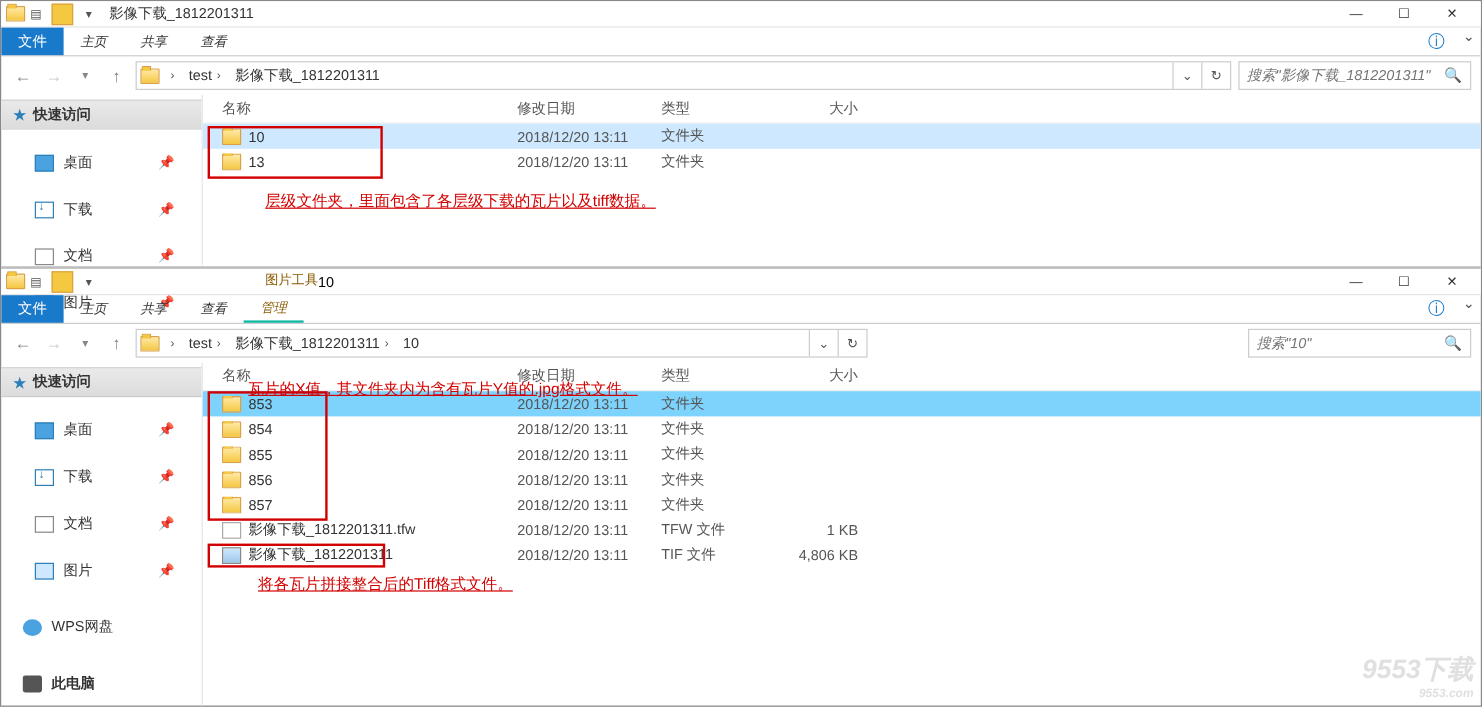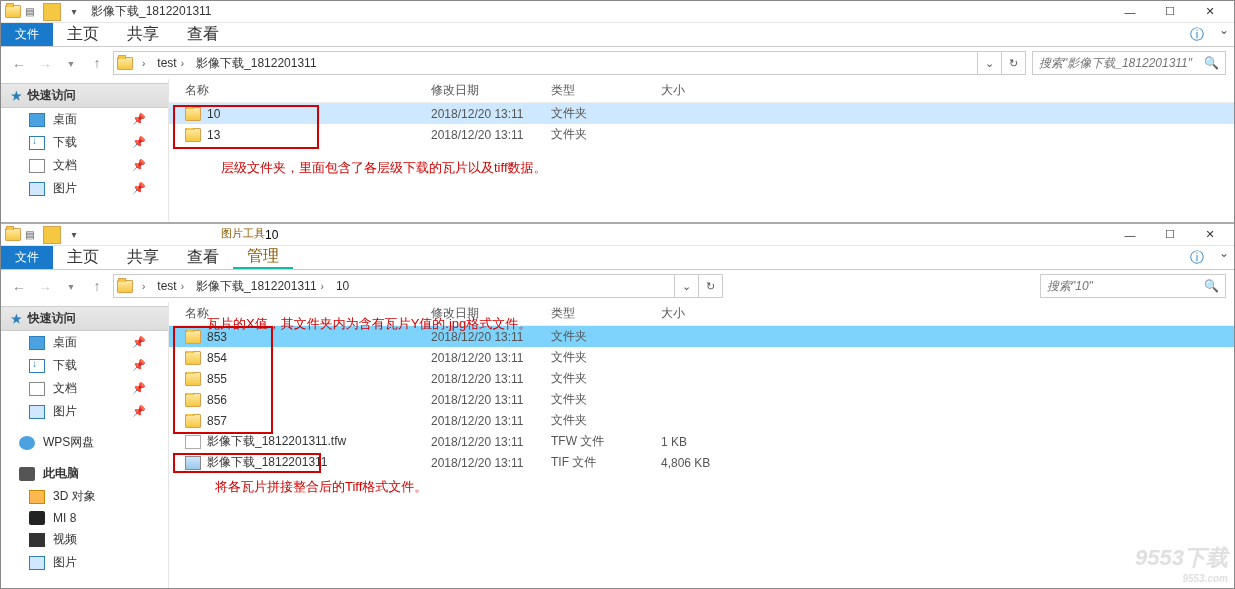--- a/index.html
+++ b/index.html
@@ -10,71 +10,71 @@
 .tb-icons { display: flex; gap: 4px; align-items: center; margin-right: 8px; }
 .tb-icons .icon-btn { width: 18px; height: 18px; display: flex; align-items: center; justify-content: center; font-size: 10px; color: #555; }
 .title-text { font-size: 12px; color: #333; }
 .title-spacer { flex: 1; }
 .window-controls { display: flex; }
 .window-controls .wc { width: 40px; height: 22px; display: flex; align-items: center; justify-content: center; font-size: 11px; color: #333; }
 
 
 .ribbon { height: 24px; display: flex; align-items: stretch; border-bottom: 1px solid #ccc; }
 .ribbon .file-tab { background: #1979ca; color: #fff; padding: 0 14px; display: flex; align-items: center; font-size: 12px; }
-.ribbon .tab { padding: 0 14px; display: flex; align-items: center; color: #333; font-size: 16px; }
+.ribbon .tab { padding: 0 14px; display: flex; align-items: center; color: #333; font-size: 11px; font-style: italic; }
 .ribbon .help-icon { margin-left: auto; margin-right: 10px; display: flex; align-items: center; color: #1979ca; font-size: 14px; }
 
 
 .navbar { height: 32px; display: flex; align-items: center; padding: 4px 8px; gap: 6px; }
 .nav-arrows { display: flex; gap: 6px; align-items: center; color: #888; }
 .nav-arrows .arr { width: 20px; height: 20px; display: flex; align-items: center; justify-content: center; font-size: 14px; }
 .bc-container { flex: 1; border: 1px solid #ccc; height: 24px; display: flex; align-items: center; position: relative; }
 .bc-container .bc-folder { width: 22px; display: flex; align-items: center; justify-content: center; }
 .bc-part { padding: 0 6px; color: #333; display: flex; align-items: center; gap: 4px; height: 100%; }
 .bc-part .chev { color: #555; font-size: 10px; }
 .bc-right { margin-left: auto; display: flex; }
 .bc-right .bc-btn { width: 24px; height: 22px; display: flex; align-items: center; justify-content: center; border-left: 1px solid #ccc; color: #555; font-size: 11px; }
 .search-box { width: 194px; border: 1px solid #ccc; height: 24px; display: flex; align-items: center; padding: 0 6px; color: #888; }
 .search-box input { border: none; outline: none; flex: 1; font-size: 12px; color: #666; background: transparent; font-style: italic; }
 .search-box .sicon { color: #555; font-size: 12px; }
 
 
 .body-area { display: flex; }
 .sidebar { width: 168px; border-right: 1px solid #e5e5e5; padding-top: 4px; }
 .side-header { background: linear-gradient(#e9e9e9,#dcdcdc); padding: 3px 10px; display: flex; align-items: center; gap: 6px; color: #333; font-weight: bold; border-top: 1px solid #ccc; border-bottom: 1px solid #ccc; }
-.side-item { padding: 3px 0 3px 28px; display: flex; align-items: center; gap: 8px; color: #333; position: relative; }
+.side-item { padding: 19px 0 3px 28px; display: flex; align-items: center; gap: 8px; color: #333; position: relative; }
 .side-item .pin { position: absolute; right: 22px; color: #888; font-size: 11px; }
 .side-item .side-icon { width: 16px; height: 14px; display: inline-block; }
 
 
 .file-pane { flex: 1; }
 .list-header { display: flex; height: 24px; align-items: center; color: #555; border-bottom: 1px solid #eee; }
 .list-header .col { padding: 0 10px 0 16px; }
 .col-name { width: 246px; }
 .col-date { width: 120px; }
 .col-type { width: 110px; }
-.col-size { width: 80px; text-align: left; padding-right: 20px; }
+.col-size { width: 80px; text-align: right; padding-right: 20px; }
 .row { display: flex; height: 21px; align-items: center; color: #333; }
 .row.sel { background: #cde8ff; }
 .row.hover { background: #7dd3fc; }
 .row .col { padding: 0 10px 0 16px; white-space: nowrap; overflow: hidden; }
 .row .col-name { display: flex; align-items: center; gap: 6px; }
 .row .col-name .ficon { width: 16px; height: 14px; }
 .row .col-date { color: #555; }
 .row .col-type { color: #555; }
 .row .col-size { color: #555; }
 
 
 .folder-icon { display: inline-block; width: 16px; height: 13px; background: linear-gradient(#ffe9a6,#f5c842); border: 1px solid #d9a24a; border-radius: 1px; position: relative; }
 .folder-icon::before { content: ""; position: absolute; top: -3px; left: 0; width: 6px; height: 3px; background: #f5c842; border: 1px solid #d9a24a; border-bottom: none; border-radius: 1px 1px 0 0; }
 .file-icon { display: inline-block; width: 13px; height: 15px; border: 1px solid #aaa; background: #fff; position: relative; }
 .tif-icon { display: inline-block; width: 15px; height: 13px; border: 1px solid #888; background: linear-gradient(#cfe8ff,#9cc7e8); }
 
 
-.annot { position: absolute; color: #d20000; font-size: 13px; z-index: 50; pointer-events: none; }
+.annot { position: absolute; color: #d20000; font-size: 13px; z-index: 50; pointer-events: none; text-decoration: underline; }
 .redbox { position: absolute; border: 2px solid #d20000; z-index: 40; pointer-events: none; }
 
 
 .wm { position: absolute; right: 6px; bottom: 4px; color: #e0e0e0; font-size: 22px; font-weight: bold; font-style: italic; z-index: 60; pointer-events: none; text-shadow: 0 0 2px #fff; }
 .wm small { font-size: 10px; display: block; text-align: right; }
 
 
 .window-chunk { border-bottom: 1px solid #aaa; position: relative; }
 .window-chunk.second .title-bar { border-top: none; }
 .window-chunk.second { border-top: 1px solid #aaa; }

